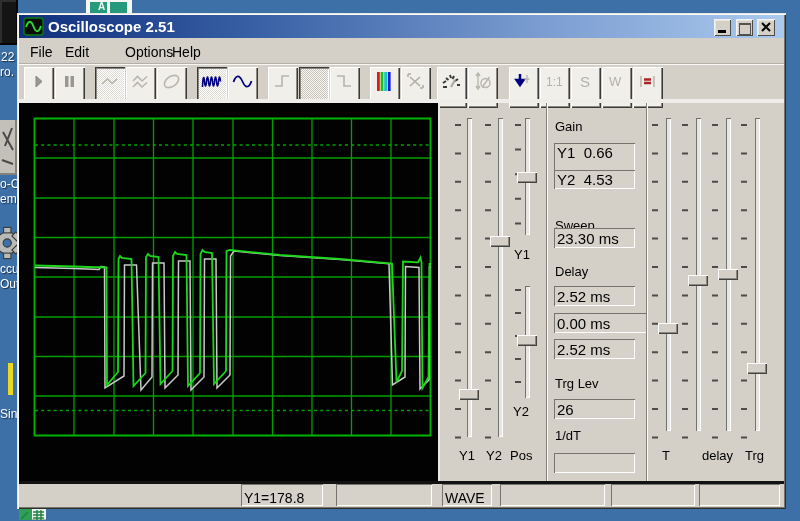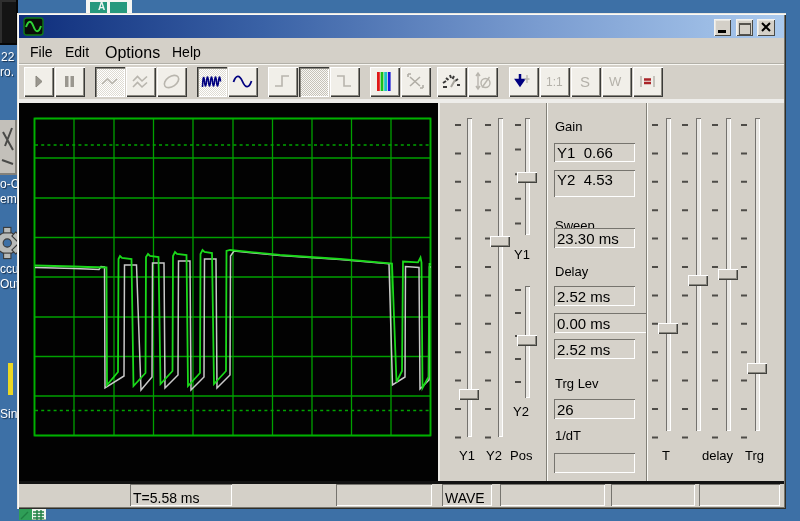--- a/index.html
+++ b/index.html
@@ -1,20 +1,20 @@
 <!DOCTYPE html>
 <html><head>
 <meta charset="utf-8">
 <style>
 html,body{margin:0;padding:0;}
 #root{position:relative;width:800px;height:521px;background:#3d70a6;overflow:hidden;
   font-family:"Liberation Sans",sans-serif;}
 .abs{position:absolute;}
 .raised{background:#d4d0c8;box-shadow:inset 1px 1px 0 #f4f2ee, inset -1px -1px 0 #4a4a46, inset 2px 2px 0 #e8e6e0;}
-.btn{position:absolute;width:30px;height:30px;background:#f1efe9;
+.btn{position:absolute;width:30px;height:41px;background:#f1efe9;
   box-shadow:inset 1px 1px 0 #ffffff, inset -1px -1px 0 #3a3a38, inset -2px -2px 0 #8a8880;}
 .btn.pressed{background:repeating-conic-gradient(#ffffff 0% 25%, #dedbd2 25% 50%) 0 0/2px 2px;box-shadow:inset 1px 1px 0 #3a3a38, inset 2px 2px 0 #8a8880, inset -1px -1px 0 #ffffff;}
 .btn svg{position:absolute;left:4px;top:4px;}
 .lbl{position:absolute;color:#000000;font-size:13px;white-space:nowrap;}
 .cell{position:absolute;height:22px;background:#d6d2ca;box-shadow:inset 1px 1px 0 #76746e, inset -1px -1px 0 #ffffff;
   font-size:14px;color:#000;padding-left:3px;line-height:28px;white-space:nowrap;overflow:hidden;box-sizing:border-box;}
 .track{position:absolute;width:5px;background:#e8e6e2;
   box-shadow:inset 1px 1px 0 #74726e, inset -1px -1px 0 #ffffff;}
 .thumb{position:absolute;width:20px;height:11px;background:#d4d0c8;
   box-shadow:inset 1px 1px 0 #ffffff, inset -1px -1px 0 #42423e, inset -2px -2px 0 #8a8880;}
@@ -60,33 +60,34 @@
     </svg>
 
   <div class="abs" style="left:17px;top:13px;width:769px;height:496px;background:#d4d0c8;
     box-shadow:inset 1px 1px 0 #e8e6e0, inset 2px 2px 0 #fbfaf6, inset -1px -1px 0 #2e2e2a, inset -2px -2px 0 #77756d;"></div>
 
   <div class="abs" style="left:19px;top:15px;width:765px;height:23px;background:linear-gradient(to right,#0f2e7c,#3a62a6 32%,#7a9cd0 68%,#abcaee);"></div>
   <svg class="abs" style="left:23px;top:17px;" width="21" height="19" viewBox="0 0 21 19">
     <rect x="1" y="1" width="19" height="17" rx="2.5" fill="#0a0d08" stroke="#0f7a14" stroke-width="1.4"></rect>
     <path d="M3,10 C5.5,3 8,3 10.5,9.5 C13,16 15.5,16 18,9" stroke="#2fd437" stroke-width="2" fill="none"></path>
   </svg>
+  <div class="abs" style="left:48px;top:18px;color:#fff;font-size:15px;font-weight:bold;letter-spacing:0px;">Oscilloscope 2.51</div>
 
   <div class="abs raised" style="left:714px;top:19px;width:17px;height:17px;"></div>
   <div class="abs" style="left:718px;top:30px;width:8px;height:3px;background:#000;"></div>
   <div class="abs raised" style="left:736px;top:19px;width:17px;height:17px;"></div>
   <div class="abs" style="left:739px;top:23px;width:10px;height:9px;border:1px solid #55534e;border-top:2px solid #55534e;background:#d4d0c8;"></div>
   <div class="abs raised" style="left:757px;top:19px;width:18px;height:17px;"></div>
   <svg class="abs" style="left:761px;top:22px;" width="11" height="11">
       <path d="M1,1 L9,9 M9,1 L1,9" stroke="#000" stroke-width="2"></path>
     </svg>
 
   <div class="lbl" style="left:30px;top:44px;font-size:14px;">File</div>
   <div class="lbl" style="left:65px;top:44px;font-size:14px;">Edit</div>
-  <div class="lbl" style="left:105px;top:44px;font-size:16px;">Options</div>
+  <div class="lbl" style="left:125px;top:44px;font-size:14px;">Options</div>
   <div class="lbl" style="left:172px;top:44px;font-size:14px;">Help</div>
 
   <div class="btn" style="left:24px;top:67px;">
       <svg width="21" height="21">
         <path d="M8,5 L14,10.5 L8,16 Z" fill="#9a978f" stroke="#8a877f"></path>
       </svg>
     </div>
   <div class="btn" style="left:55px;top:67px;">
       <svg width="21" height="21">
         <rect x="6" y="5" width="3.5" height="11" fill="#9a978f"></rect>
@@ -233,22 +234,22 @@
   <div class="lbl" style="left:514px;top:247px;">Y1</div>
   <div class="lbl" style="left:513px;top:404px;">Y2</div>
   <div class="lbl" style="left:459px;top:448px;">Y1</div>
   <div class="lbl" style="left:486px;top:448px;">Y2</div>
   <div class="lbl" style="left:510px;top:448px;">Pos</div>
 
   <div class="abs" style="left:546px;top:103px;width:1px;height:382px;background:#828078;"></div>
   <div class="abs" style="left:547px;top:103px;width:1px;height:382px;background:#fbfaf6;"></div>
 
   <div class="lbl" style="left:555px;top:119px;text-align:center;">Gain</div>
-  <div class="cell abs" style="left:554px;top:143px;width:81px;height:19px;line-height:20px;font-size:15px;">Y1&nbsp;&nbsp;0.66</div>
-  <div class="cell abs" style="left:554px;top:170px;width:81px;height:27px;line-height:20px;font-size:15px;">Y2&nbsp;&nbsp;4.53</div>
+  <div class="cell abs" style="left:554px;top:143px;width:81px;height:28px;line-height:20px;font-size:15px;">Y1&nbsp;&nbsp;0.66</div>
+  <div class="cell abs" style="left:554px;top:170px;width:81px;height:19px;line-height:20px;font-size:15px;">Y2&nbsp;&nbsp;4.53</div>
   <div class="lbl" style="left:555px;top:218px;">Sweep</div>
   <div class="cell abs" style="left:554px;top:228px;width:81px;height:20px;line-height:21px;font-size:15px;">23.30 ms</div>
   <div class="lbl" style="left:555px;top:264px;">Delay</div>
   <div class="cell abs" style="left:554px;top:286px;width:81px;height:20px;line-height:21px;font-size:15px;">2.52 ms</div>
   <div class="cell abs" style="left:554px;top:313px;width:94px;height:20px;line-height:21px;font-size:15px;">0.00 ms</div>
   <div class="cell abs" style="left:554px;top:339px;width:81px;height:20px;line-height:21px;font-size:15px;">2.52 ms</div>
   <div class="lbl" style="left:555px;top:376px;">Trg Lev</div>
   <div class="cell abs" style="left:554px;top:399px;width:81px;height:20px;line-height:21px;font-size:15px;">26</div>
   <div class="lbl" style="left:555px;top:428px;">1/dT</div>
   <div class="cell abs" style="left:554px;top:453px;width:81px;height:20px;"></div>
@@ -271,20 +272,20 @@
   <div class="thumb" style="left:658px;top:323px;"></div>
   <div class="thumb" style="left:688px;top:275px;"></div>
   <div class="thumb" style="left:718px;top:269px;"></div>
   <div class="thumb" style="left:747px;top:363px;"></div>
   <div class="lbl" style="left:662px;top:448px;">T</div>
   <div class="lbl" style="left:702px;top:448px;">delay</div>
   <div class="lbl" style="left:745px;top:448px;">Trg</div>
 
   <div class="abs" style="left:19px;top:481px;width:765px;height:3px;background:#121212;"></div>
   <div class="abs" style="left:19px;top:484px;width:765px;height:23px;background:#d4d0c8;"></div>
-  <div class="cell" style="left:130px;top:484px;width:102px;">T=5.58 ms</div>
+  <div class="cell" style="left:241px;top:484px;width:82px;">Y1=178.8</div>
   <div class="cell" style="left:336px;top:484px;width:96px;"></div>
   <div class="cell" style="left:442px;top:484px;width:50px;">WAVE</div>
   <div class="cell" style="left:500px;top:484px;width:105px;"></div>
   <div class="cell" style="left:611px;top:484px;width:84px;"></div>
   <div class="cell" style="left:699px;top:484px;width:81px;"></div>
 
 </div>
 
 </body></html>

